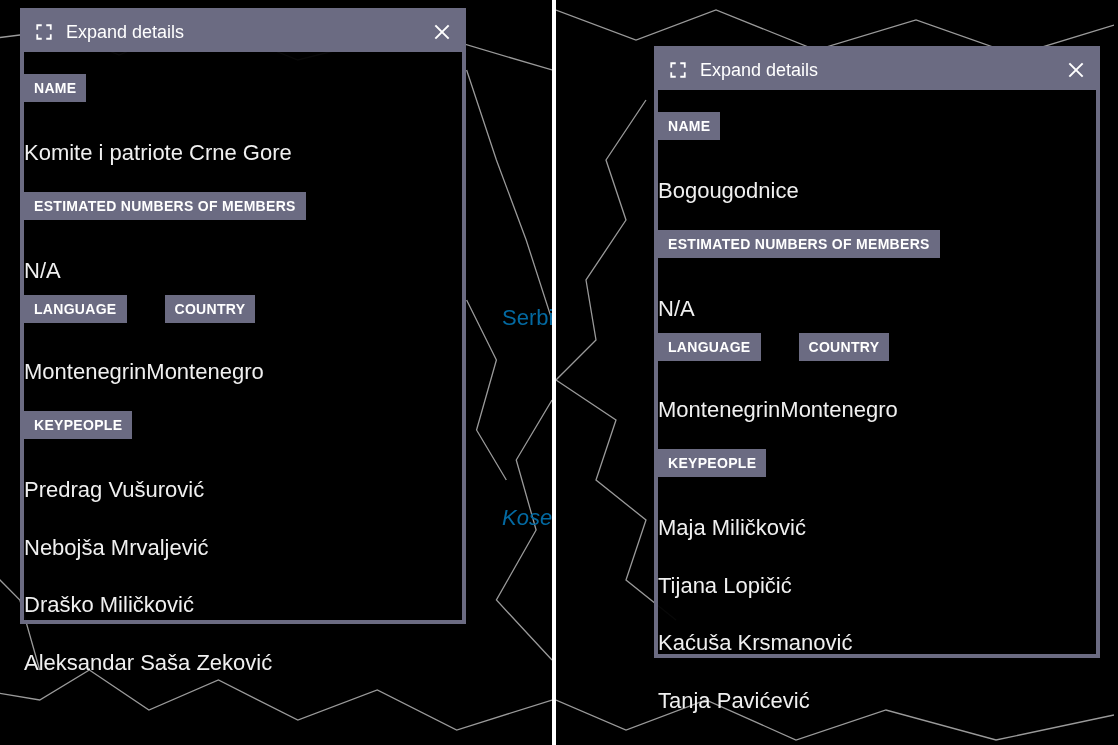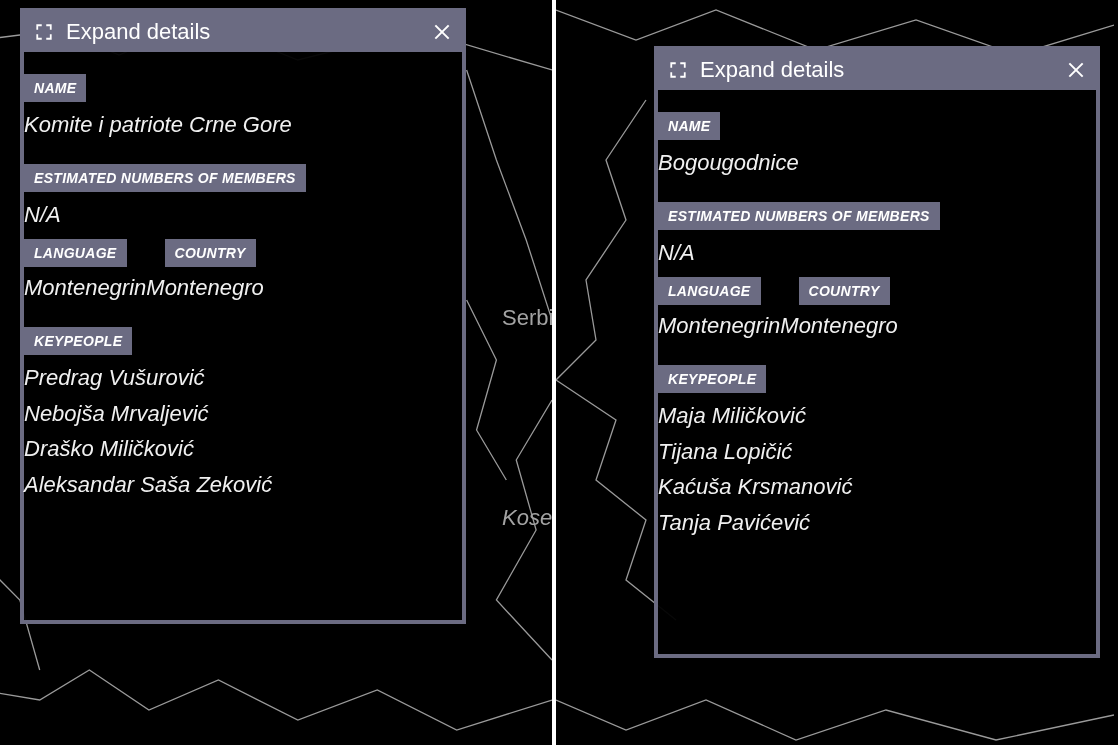--- a/index.html
+++ b/index.html
@@ -18,21 +18,21 @@
   }
   .pane-left  { width: 556px; border-right: 4px solid #fff; }
   .pane-right { width: 558px; }
   .map-bg {
     position: absolute;
     inset: 0;
   }
   .map-bg svg { width: 100%; height: 100%; display: block; }
   .map-label {
     position: absolute;
-    color: #a3a3a3;
+    color: #0369a1;
     font-size: 22px;
     font-weight: 400;
     pointer-events: none;
   }
   .panel {
     position: absolute;
     background: rgba(0,0,0,0.95);
     border: 4px solid #6b6b82;
   }
   .panel-left  { left: 20px;  top: 8px;  width: 446px; height: 616px; }
@@ -46,50 +46,50 @@
   }
   .titlebar .exp-icon {
     width: 24px; height: 24px;
     display: flex; align-items: center; justify-content: center;
     color: #fff;
     margin-right: 10px;
     cursor: pointer;
   }
   .titlebar .title {
     color: #fff;
-    font-size: 22px;
+    font-size: 18px;
     font-weight: 400;
     flex: 1;
   }
   .titlebar .close-icon {
     width: 28px; height: 28px;
     display: flex; align-items: center; justify-content: center;
     color: #fff;
     cursor: pointer;
   }
   .panel-body {
     padding: 22px 18px 18px 0;
     color: #f0f0f0;
-    font-style: italic;
   }
   .tag {
     display: inline-block;
     background: #6b6b82;
     color: #fff;
     font-size: 14px;
     font-weight: 700;
     letter-spacing: 0.3px;
     padding: 6px 10px;
     margin-bottom: 8px;
   }
   .value {
     color: #f0f0f0;
     font-size: 22px;
     font-weight: 300;
     line-height: 1.35;
+    margin-top: 28px;
   }
   .section { margin-bottom: 24px; }
   .tag-row { display: flex; gap: 38px; margin-bottom: 6px; }
   .inline-values { display: flex; gap: 0; flex-wrap: wrap; }
   .people-list .value { display: block; margin-bottom: 6px; }
 </style>
 </head>
 <body>
 
 <div class="pane pane-left">

